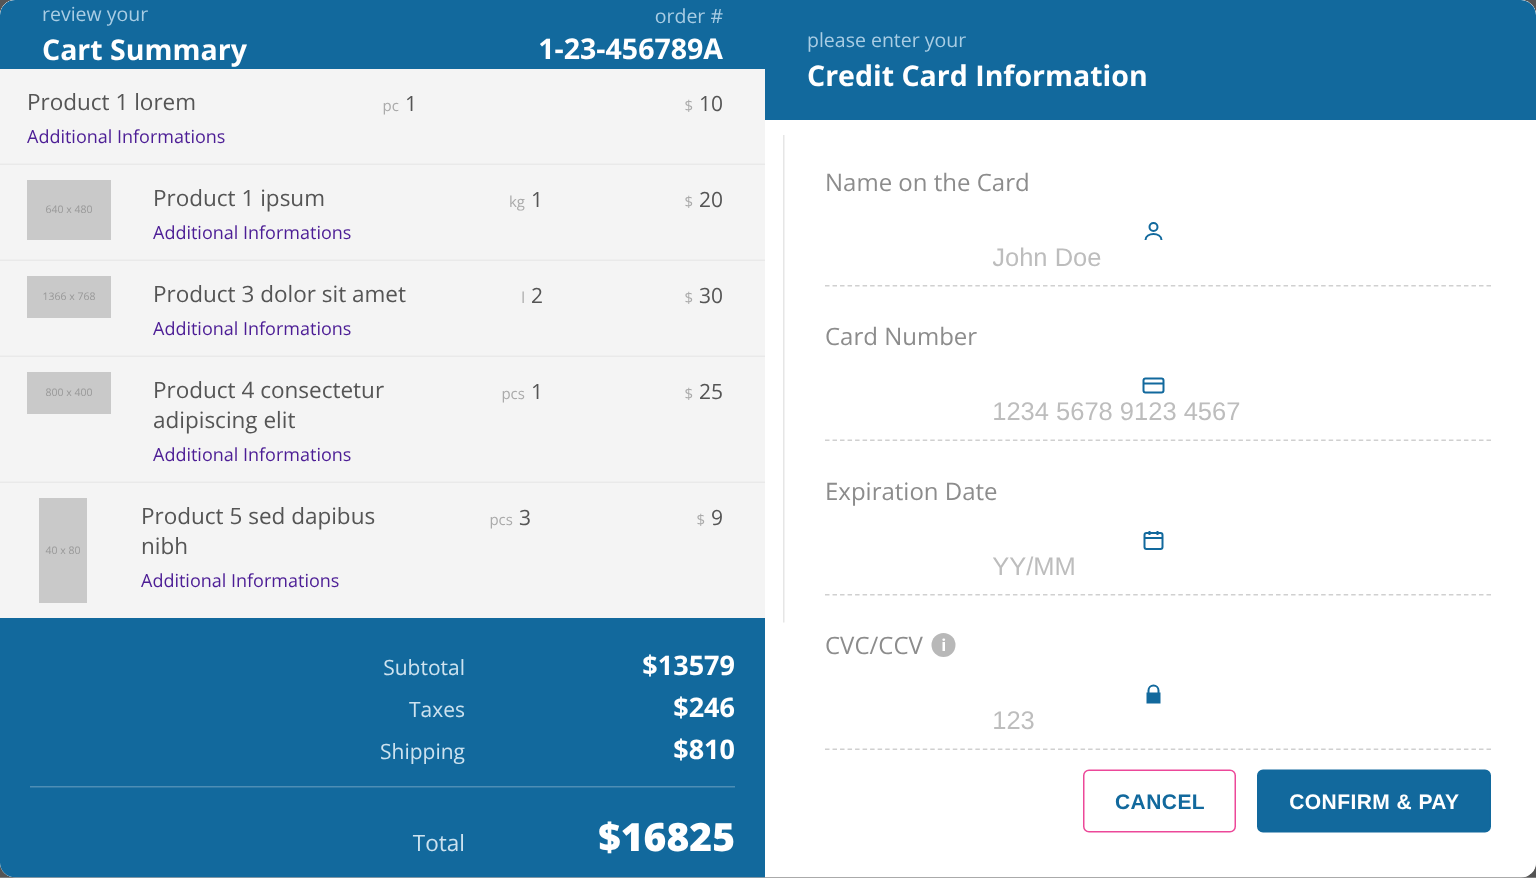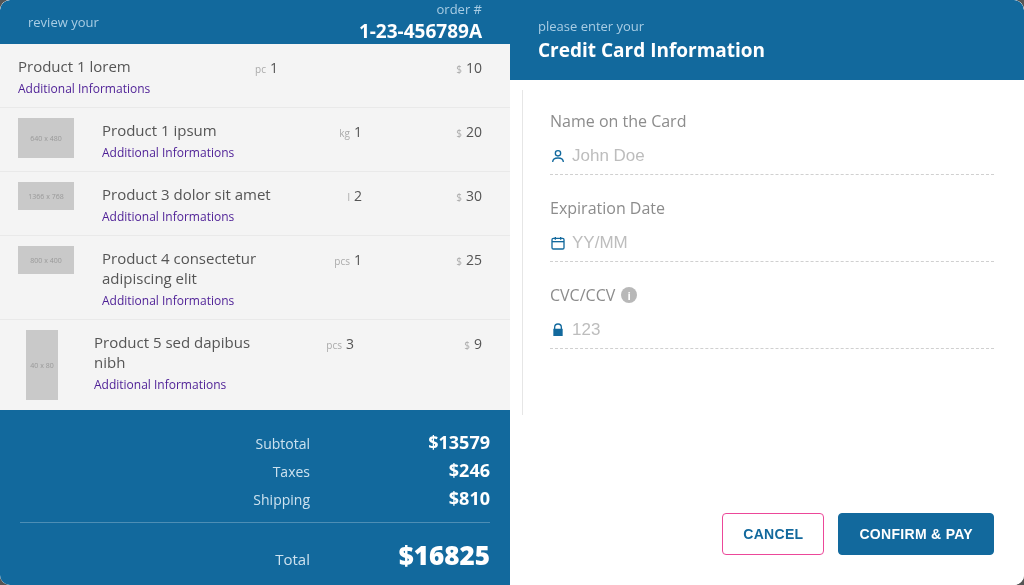--- a/index.html
+++ b/index.html
@@ -48,21 +48,21 @@
   .trow .lbl { font-size:14px; color:#cde2ef; margin-right:40px; width:200px; text-align:right;}
   .trow .val { font-size:18px; font-weight:700; width:140px; text-align:right;}
   .trow.total { border-top:1px solid rgba(255,255,255,0.25); margin-top:10px; padding-top:14px;}
   .trow.total .lbl { font-size:15px; }
   .trow.total .val { font-size:26px; font-weight:800;}
 
   
   .form { padding:30px 30px 0 40px; }
   .field { margin-bottom:22px; }
   .flabel { font-size:16px; color:#8c8c8c; margin-bottom:10px; display:flex; align-items:center; gap:6px;}
-  .frow { display:flex; align-items:center; border-bottom:1px dashed #d0d0d0; padding:4px 0 8px;}
+  .frow { display:flex; align-items:center; border-bottom:1px dashed #d0d0d0; padding:4px 0 8px;flex-direction:column;}
   .ficon { width:22px; color:#12699d; display:flex; align-items:center; justify-content:flex-start;}
   .ficon svg { width:16px; height:16px; }
   .finput {
     flex:1; border:none; outline:none; font-size:17px; color:#555; background:transparent;
   }
   .finput::placeholder { color:#bdbdbd; }
   .info-icon { width:16px; height:16px; border-radius:50%; background:#b8b8b8; color:#fff; font-size:11px; display:inline-flex; align-items:center; justify-content:center; font-style:normal; font-weight:700;}
 
   .actions { position:absolute; right:30px; bottom:30px; display:flex; gap:14px;}
   .btn { font-size:14px; font-weight:700; padding:12px 20px; border-radius:4px; cursor:pointer; letter-spacing:0.3px;}
@@ -71,20 +71,21 @@
 </style>
 </head>
 <body>
 
 <div class="panel">
 
   <div class="left">
     <div class="header">
       <div class="col">
         <span class="sup">review your</span>
+        <span class="main">Cart Summary</span>
       </div>
       <div class="col right-align">
         <span class="sup">order #</span>
         <span class="order-main">1-23-456789A</span>
       </div>
     </div>
 
     <div class="items">
       <div class="item">
         <div class="iteminfo">
@@ -167,20 +168,32 @@
           <span class="ficon">
             <svg viewBox="0 0 24 24" fill="none" stroke="#12699d" stroke-width="2">
                 <circle cx="12" cy="8" r="4"></circle>
                 <path d="M4 21c0-4 4-6 8-6s8 2 8 6"></path>
               </svg>
           </span>
           <input class="finput" placeholder="John Doe" style="">
         </div>
       </div>
 
+      <div class="field">
+        <div class="flabel">Card Number</div>
+        <div class="frow">
+          <span class="ficon">
+            <svg viewBox="0 0 24 24" fill="none" stroke="#12699d" stroke-width="2">
+                <rect x="2" y="5" width="20" height="14" rx="2"></rect>
+                <line x1="2" y1="10" x2="22" y2="10"></line>
+              </svg>
+          </span>
+          <input class="finput" placeholder="1234 5678 9123 4567" style="">
+        </div>
+      </div>
 
       <div class="field">
         <div class="flabel">Expiration Date</div>
         <div class="frow">
           <span class="ficon">
             <svg viewBox="0 0 24 24" fill="none" stroke="#12699d" stroke-width="2">
                 <rect x="3" y="5" width="18" height="16" rx="2"></rect>
                 <line x1="3" y1="10" x2="21" y2="10"></line>
                 <line x1="8" y1="3" x2="8" y2="7"></line>
                 <line x1="16" y1="3" x2="16" y2="7"></line>

